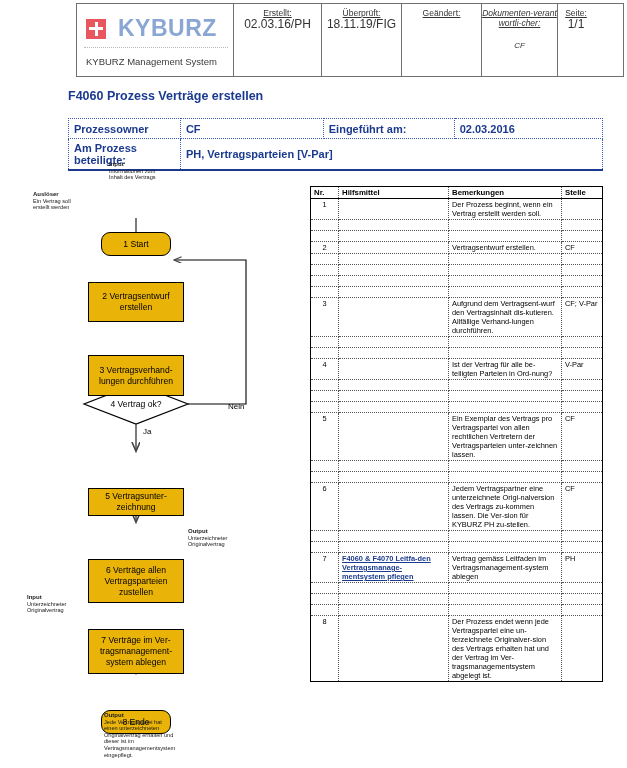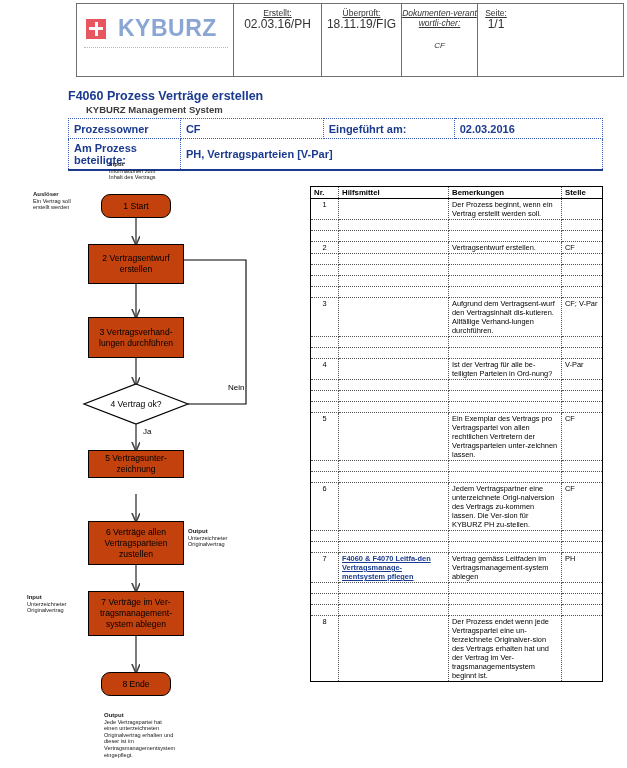--- a/index.html
+++ b/index.html
@@ -41,21 +41,21 @@
   .swiss-flag::after{content:"";position:absolute;left:3px;top:8.5px;width:14px;height:3px;background:#fff;}
   .logo-text{
     font-size:23px;font-weight:bold;color:#8aa6d4;letter-spacing:0.5px;
     font-family:"Liberation Sans",sans-serif;
   }
   .logo-divider{
     position:absolute;left:7px;right:5px;top:43px;
     border-top:1px dotted #b9b9b9;
   }
   .logo-sub{
-    position:absolute;left:9px;top:52px;font-size:9.5px;font-weight:bold;color:#3a3a3a;margin-top:48px;
+    position:absolute;left:9px;top:52px;font-size:9.5px;font-weight:normal;color:#3a3a3a;
   }
   
   .page-title{
     position:absolute;left:68px;top:89px;font-size:12.5px;font-weight:bold;color:#1b3a8f;
   }
   
   .info-table{
     position:absolute;left:68px;top:118px;width:535px;
     border-collapse:collapse;
   }
@@ -64,23 +64,23 @@
     border:1px dotted #3b5bb5;padding:3px 5px;height:13px;
   }
   .info-table tr.last td{border-bottom:2px solid #1b3a8f;}
   .it-a{width:105px;}
   .it-b{width:150px;}
   .it-c{width:130px;}
   .it-d{width:150px;}
   
   .flow{position:absolute;left:0;top:150px;width:300px;height:618px;}
   .node{
-    position:absolute;background:#c2410c;border:1px solid #000;
+    position:absolute;background:#eab308;border:1px solid #000;
     display:flex;align-items:center;justify-content:center;text-align:center;
-    font-size:8.6px;line-height:11px;box-sizing:border-box;padding:2px;
+    font-size:8.6px;line-height:11px;box-sizing:border-box;padding:2px;margin-top:38px;
   }
   .node.term{border-radius:9px;border:1.6px solid #000;}
   .ann{position:absolute;font-size:5.6px;line-height:6.6px;color:#1a1a1a;}
   .ann b{font-size:6px;display:block;}
   .edge-label{position:absolute;font-size:8px;}
   
   .proc-table{
     position:absolute;left:310px;top:186px;width:292px;
     border-collapse:collapse;table-layout:fixed;
   }
@@ -116,20 +116,24 @@
     <div class="logo-sub">KYBURZ Management System</div>
   </div>
   <div class="hdr-cell c-erstellt">
     <div class="hdr-label">Erstellt:</div>
     <div class="hdr-val">02.03.16/PH</div>
   </div>
   <div class="hdr-cell c-geprueft">
     <div class="hdr-label">Überprüft:</div>
     <div class="hdr-val">18.11.19/FIG</div>
   </div>
+  <div class="hdr-cell c-geaendert">
+    <div class="hdr-label">Geändert:</div>
+    <div class="hdr-val"></div>
+  </div>
   <div class="hdr-cell c-verantw">
     <div class="hdr-label" style="word-break:break-all;">Dokumenten-verantwortli-cher:</div>
     <div class="hdr-val-cf">CF</div>
   </div>
   <div class="hdr-cell c-seite">
     <div class="hdr-label">Seite:</div>
     <div class="hdr-val">1/1</div>
   </div>
 </div>
 
@@ -179,21 +183,21 @@
 
   <div class="node term" style="left:101px;top:44px;width:70px;height:24px;">1 Start</div>
   <div class="node" style="left:88px;top:94px;width:96px;height:40px;">2 Vertragsentwurf erstellen</div>
   <div class="node" style="left:88px;top:167px;width:96px;height:41px;">3 Vertragsverhand-lungen durchführen</div>
   <div style="position:absolute;left:84px;top:234px;width:104px;height:40px;display:flex;align-items:center;justify-content:center;font-size:8.6px;">4 Vertrag ok?</div>
   <div class="node" style="left:88px;top:300px;width:96px;height:28px;">5 Vertragsunter-zeichnung</div>
   <div class="node" style="left:88px;top:371px;width:96px;height:44px;">6 Verträge allen Vertragsparteien zustellen</div>
   <div class="node" style="left:88px;top:441px;width:96px;height:45px;">7 Verträge im Ver-tragsmanagement-system ablegen</div>
   <div class="node term" style="left:101px;top:522px;width:70px;height:24px;">8 Ende</div>
 
-  <div class="edge-label" style="left:196px;top:233px;padding-left:32px;">Nein</div>
+  <div class="edge-label" style="left:196px;top:252px;padding-left:32px;">Nein</div>
   <div class="edge-label" style="left:143px;top:277px;">Ja</div>
 
   <div class="ann" style="left:109px;top:11px;width:58px;">
     <b>Input</b>
     <span>Informationen zum Inhalt des Vertrags</span>
   </div>
   <div class="ann" style="left:33px;top:41px;width:55px;">
     <b>Auslöser</b>
     <span>Ein Vertrag soll erstellt werden</span>
   </div>
@@ -367,17 +371,17 @@
       </tr>
       <tr class="spacer">
         <td class="col-nr outer-l"></td>
         <td class="col-hm"></td>
         <td class="col-bm"></td>
         <td class="col-st outer-r"></td>
       </tr>
       <tr>
         <td class="col-nr cell-nr outer-l">8</td>
         <td class="col-hm"></td>
-        <td class="col-bm">Der Prozess endet wenn jede Vertragspartei eine un-terzeichnete Originalver-sion des Vertrags erhalten hat und der Vertrag im Ver-tragsmanagementsystem beginnt ist.</td>
+        <td class="col-bm">Der Prozess endet wenn jede Vertragspartei eine un-terzeichnete Originalver-sion des Vertrags erhalten hat und der Vertrag im Ver-tragsmanagementsystem abgelegt ist.</td>
         <td class="col-st outer-r"></td>
       </tr>
     </tbody>
 </table>
 
 </body></html>

